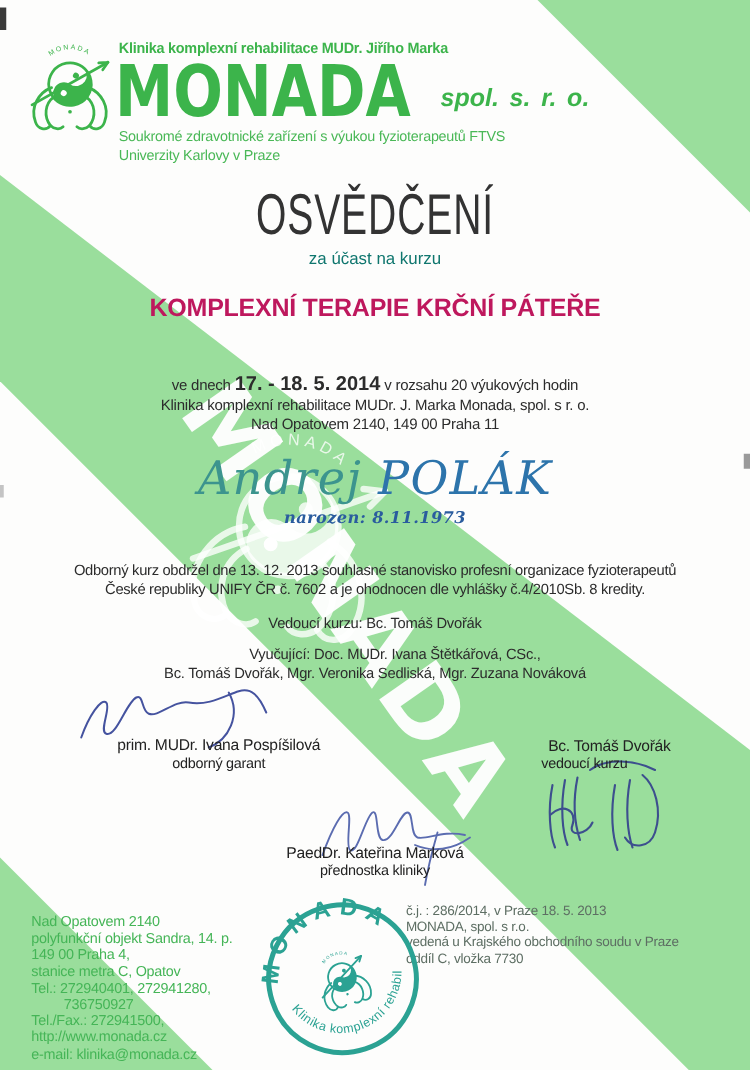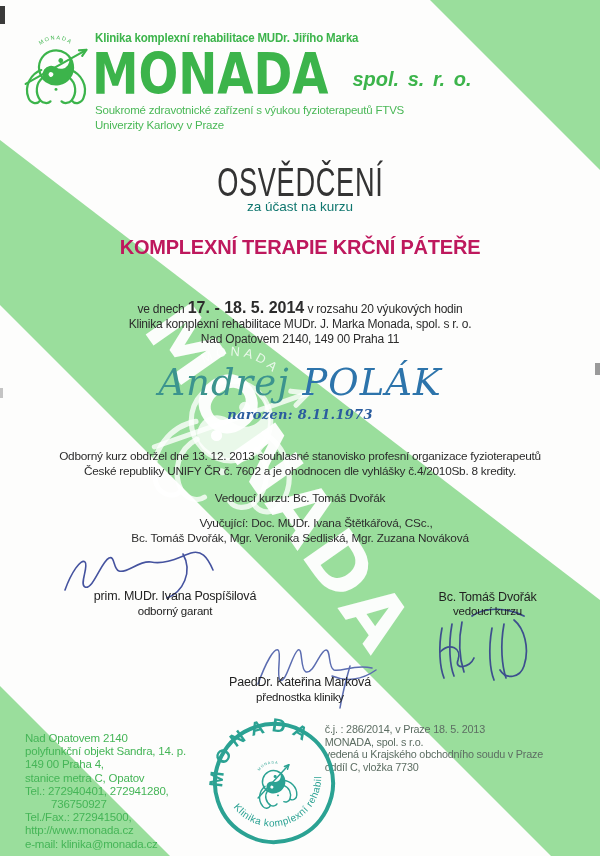--- a/index.html
+++ b/index.html
@@ -22,21 +22,21 @@
   .clinic-line{left:95px;top:31px;font-weight:bold;color:#3cb44b;font-size:12px;
                letter-spacing:-0.2px;white-space:nowrap;transform:scaleX(.96);transform-origin:0 0;}
   .brand-row{left:92px;top:46px;white-space:nowrap;}
   .brand{display:inline-block;font-family:"DejaVu Sans",sans-serif;font-weight:bold;
          font-size:57px;color:#3cb44b;letter-spacing:0;transform:scaleX(.82);transform-origin:0 0;line-height:1;}
   .brand-suffix{display:inline-block;font-weight:bold;font-style:italic;color:#3cb44b;
                 font-size:20px;margin-left:-28px;word-spacing:3px;vertical-align:baseline;
                 position:relative;top:-8px;}
   .hdr-sub{left:95px;top:103px;color:#4ab857;font-size:11.5px;line-height:15px;letter-spacing:-0.2px;}
   
-  .t-main{top:162px;font-size:40px;color:#333;line-height:1;}
+  .t-main{top:148px;font-size:46px;color:#333;line-height:1;}
   .t-main span{display:inline-block;transform:scaleX(.68);letter-spacing:1px;}
   .t-sub{top:199px;font-size:13.5px;color:#0f766e;}
   .t-course{top:236px;font-size:20px;font-weight:bold;color:#be185d;letter-spacing:-0.2px;}
   
   .d-line1{top:299px;font-size:12px;letter-spacing:-0.2px;}
   .d-line1 .dates{font-size:16px;font-weight:bold;letter-spacing:0;}
   .d-line2{top:317px;font-size:12px;letter-spacing:-0.2px;}
   .d-line3{top:332px;font-size:12px;letter-spacing:-0.2px;}
   
   .p-name{top:361px;font-family:"DejaVu Serif",serif;font-style:italic;font-size:37px;letter-spacing:1px;}
@@ -49,21 +49,21 @@
   .acc2{top:464px;font-size:11.8px;letter-spacing:-0.25px;}
   .lead{top:491px;font-size:11.8px;letter-spacing:-0.2px;}
   .lect1{top:516px;font-size:11.8px;letter-spacing:-0.2px;padding-left:32px;}
   .lect2{top:531px;font-size:11.8px;letter-spacing:-0.2px;}
   
   .sig-name{font-size:12.5px;letter-spacing:-0.2px;color:#222;}
   .sig-role{font-size:11.5px;letter-spacing:-0.2px;color:#222;}
   .sgl-name{left:55px;top:589px;width:240px;text-align:center;}
   .sgl-role{left:55px;top:605px;width:240px;text-align:center;}
   .sgr-name{left:390px;top:590px;width:195px;text-align:center;}
-  .sgr-role{left:390px;top:605px;width:195px;text-align:center;}
+  .sgr-role{left:370px;top:605px;width:195px;text-align:center;}
   .sgc-name{top:675px;}
   .sgc-role{top:691px;}
   .ink{color:#45539f;}
   
   .f-left{left:25px;top:732px;color:#45b557;font-size:11.5px;line-height:13.2px;letter-spacing:-0.2px;}
   .f-left .indent{padding-left:26px;}
   .f-right{right:57px;top:723px;text-align:left;color:#5d6e63;font-size:10.8px;
            line-height:12.6px;letter-spacing:-0.2px;}
   .stamp{left:208px;top:717px;transform:rotate(-18deg);}
   .speck{position:absolute;z-index:3;}

